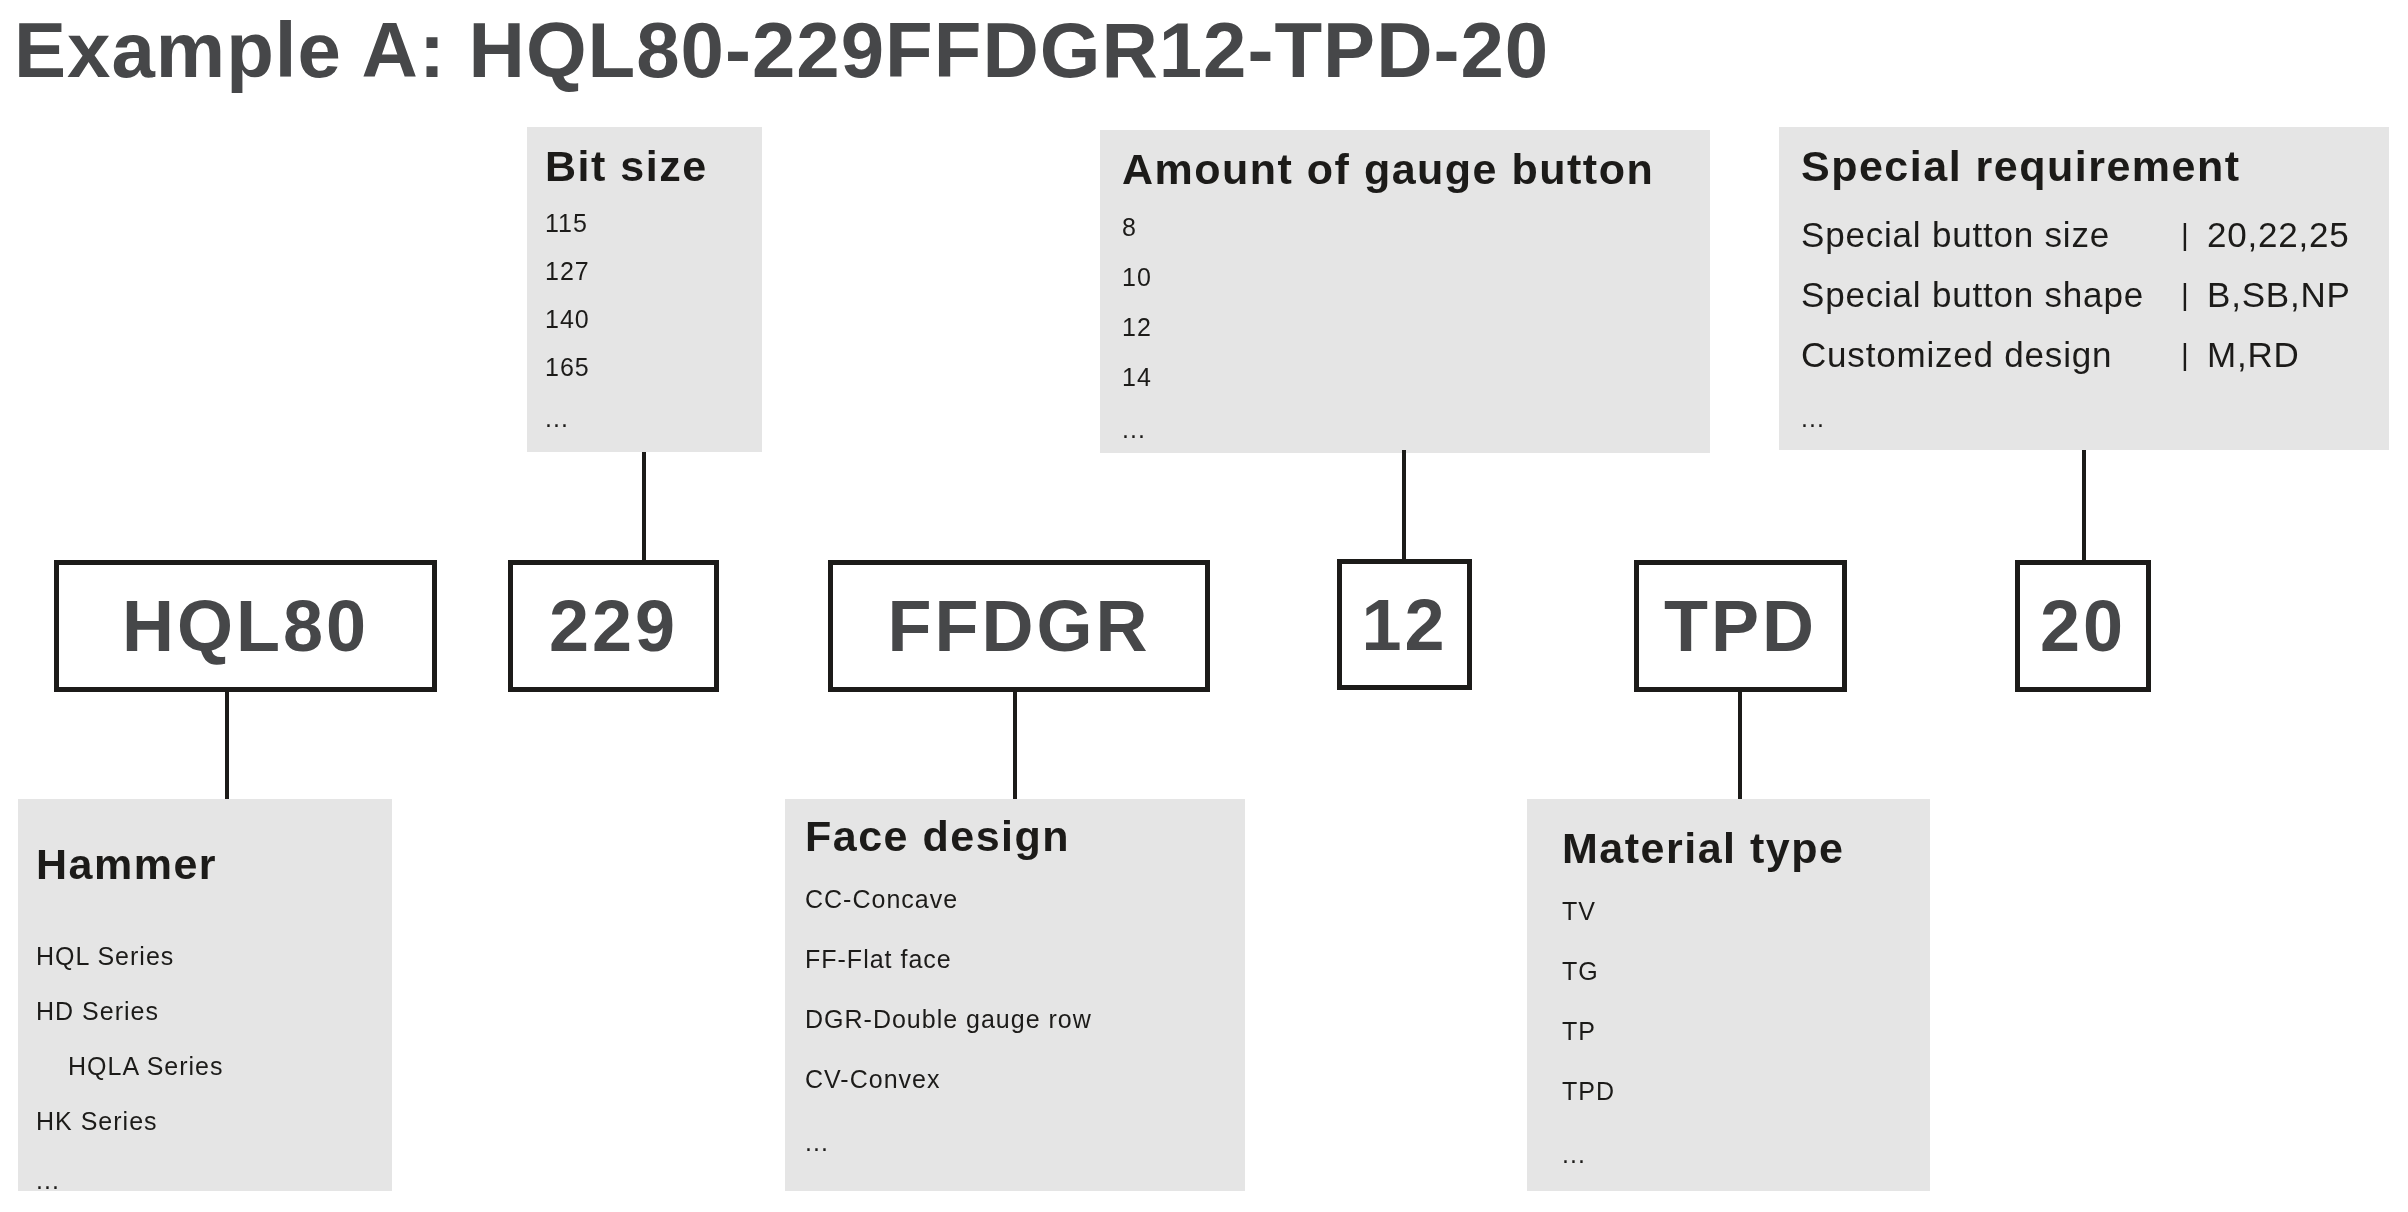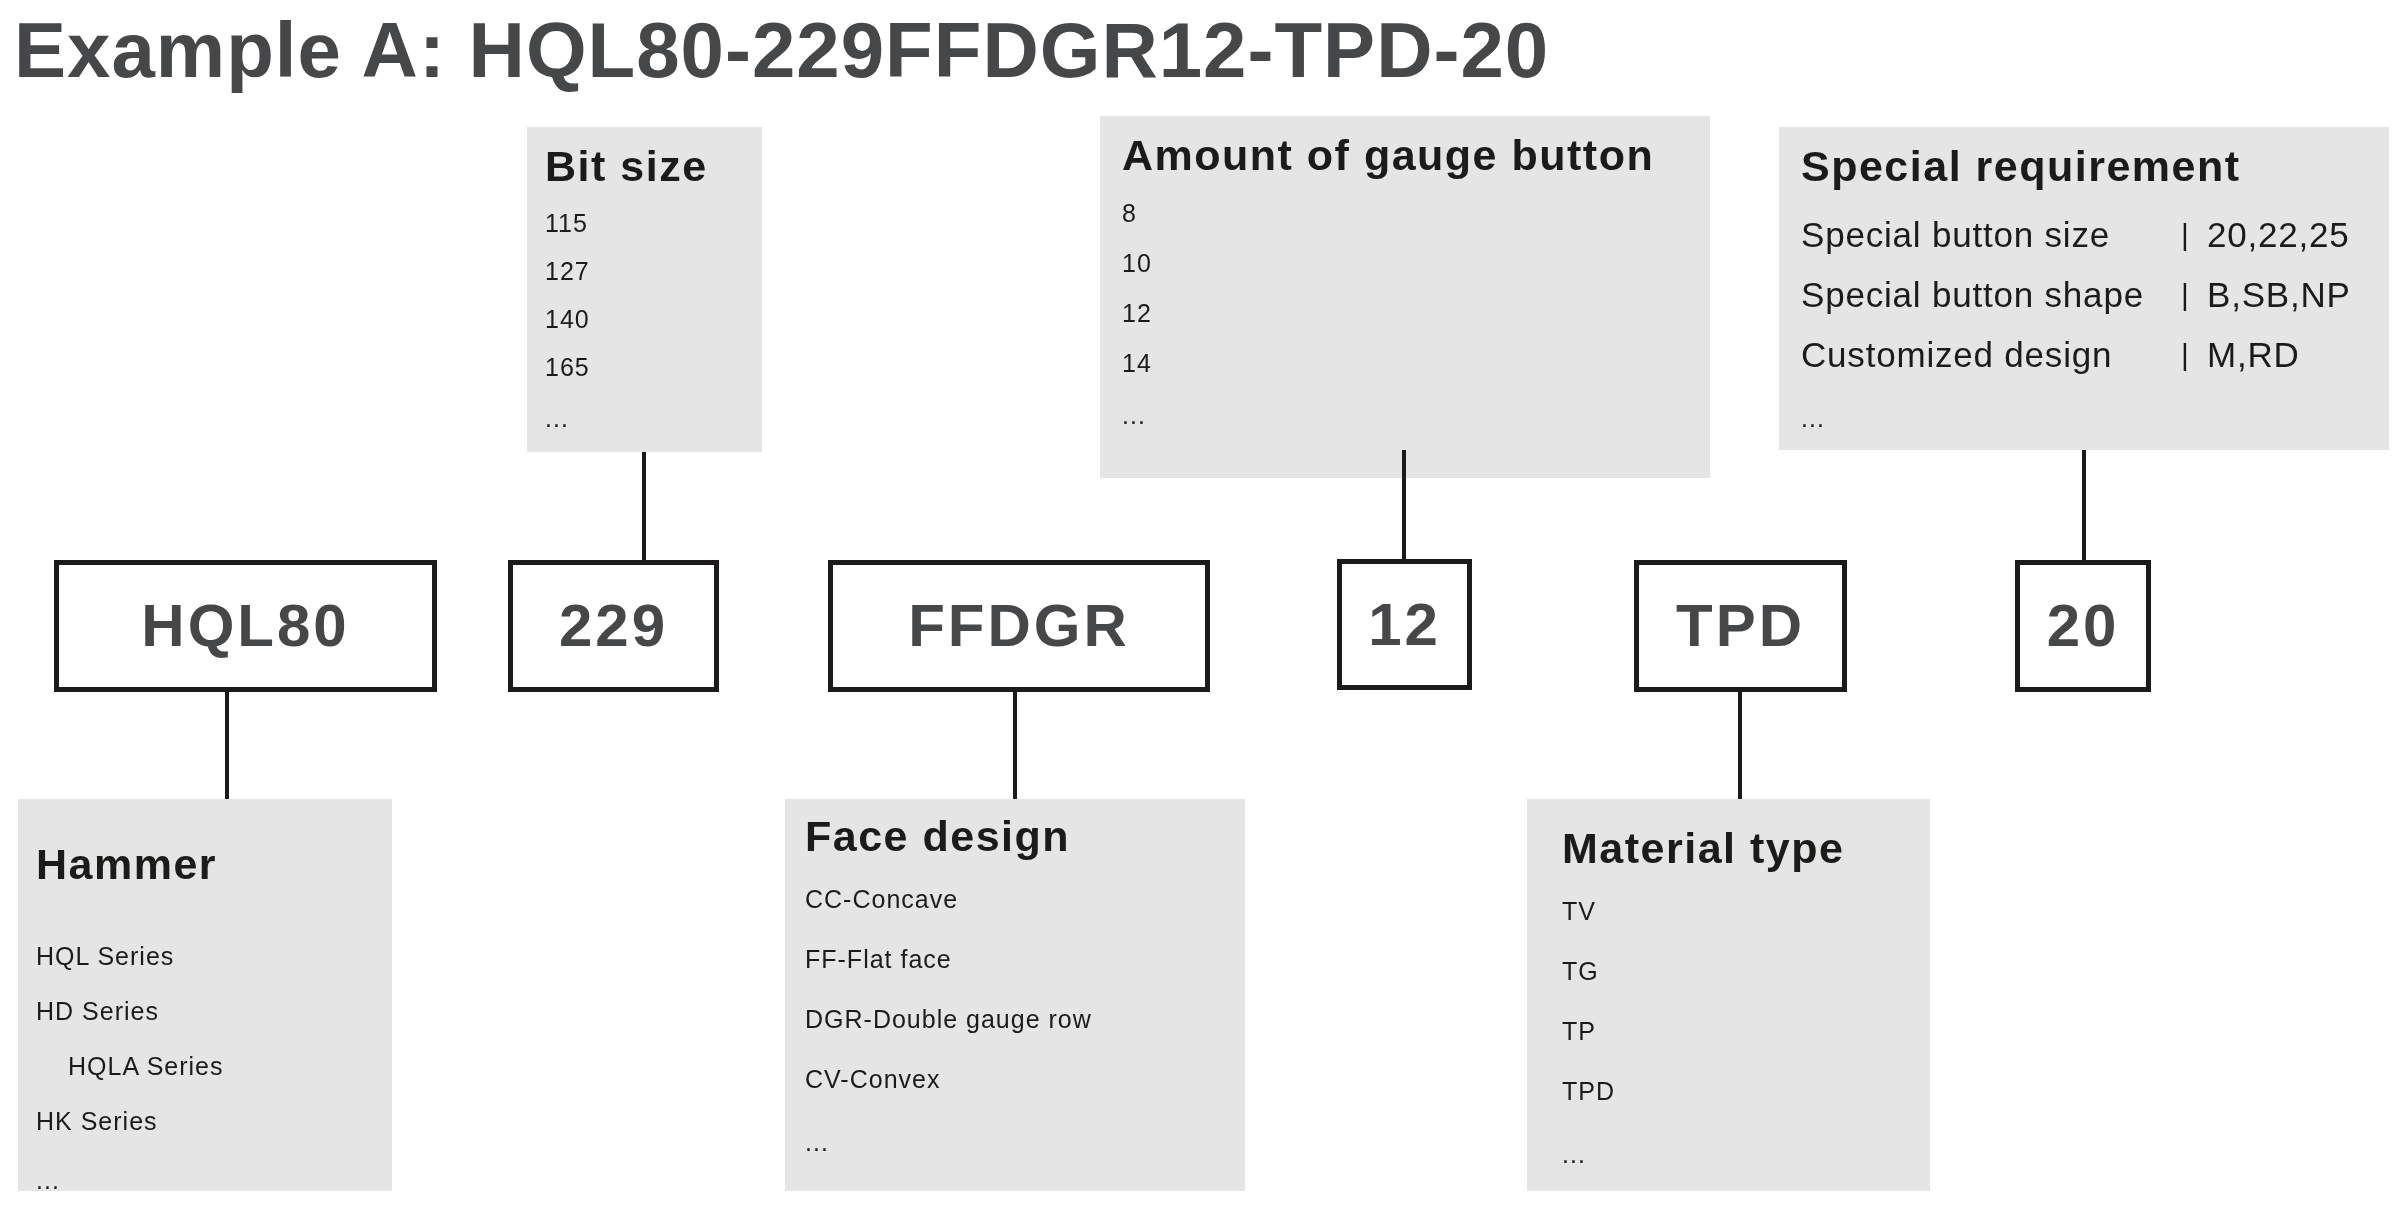--- a/index.html
+++ b/index.html
@@ -6,41 +6,41 @@
   body { width: 2408px; height: 1212px; position: relative; overflow: hidden;
          font-family: "Liberation Sans", "DejaVu Sans", sans-serif; color: #1c1b19; }
   .title { position: absolute; left: 14px; top: 4px; font-size: 78px; font-weight: bold;
            color: #464749; letter-spacing: 1px; white-space: nowrap; line-height: 92px; }
   .panel { position: absolute; background: #e5e5e5; box-sizing: border-box; }
   .panel-title { font-weight: bold; font-size: 43px; letter-spacing: 1.5px; color: #1c1b19;
                  white-space: nowrap; line-height: 50px; }
   .panel-item { font-size: 25px; letter-spacing: 1px; color: #1c1b19; white-space: nowrap; }
   .code-box { position: absolute; border: 5px solid #1c1b19; background: #fff; box-sizing: border-box;
               display: flex; align-items: center; justify-content: center; }
-  .code-text { font-weight: bold; font-size: 60px; color: #464749; letter-spacing: 3px; line-height: 1; }
+  .code-text { font-weight: bold; font-size: 72px; color: #464749; letter-spacing: 3px; line-height: 1; }
   .vline { position: absolute; width: 4px; background: #1c1b19; }
   .req-row { display: flex; font-size: 35px; letter-spacing: 0.8px; white-space: nowrap; }
   .req-label { width: 380px; }
   .req-sep { width: 26px; color: #1c1b19; font-size: 30px; display: flex; align-items: center; }
 </style>
 </head>
 <body>
 
 <div class="title">Example A: HQL80-229FFDGR12-TPD-20</div>
 
 <div class="panel" style="left:527px; top:127px; width:235px; height:325px; padding:14px 0 0 18px;">
   <div class="panel-title">Bit size</div>
   <div class="panel-item" style="margin-top:8px; line-height:48px;">115</div>
   <div class="panel-item" style="line-height:48px;">127</div>
   <div class="panel-item" style="line-height:48px;">140</div>
   <div class="panel-item" style="line-height:48px;">165</div>
   <div class="panel-item" style="line-height:54px;">...</div>
 </div>
 
-<div class="panel" style="left:1100px; top:116px; width:610px; height:362px; padding:14px 0 0 22px;">
+<div class="panel" style="left:1100px; top:130px; width:610px; height:323px; padding:14px 0 0 22px;">
   <div class="panel-title">Amount of gauge button</div>
   <div class="panel-item" style="margin-top:8px; line-height:50px;">8</div>
   <div class="panel-item" style="line-height:50px;">10</div>
   <div class="panel-item" style="line-height:50px;">12</div>
   <div class="panel-item" style="line-height:50px;">14</div>
   <div class="panel-item" style="line-height:54px;">...</div>
 </div>
 
 <div class="panel" style="left:1779px; top:127px; width:610px; height:323px; padding:14px 0 0 22px;">
   <div class="panel-title">Special requirement</div>

